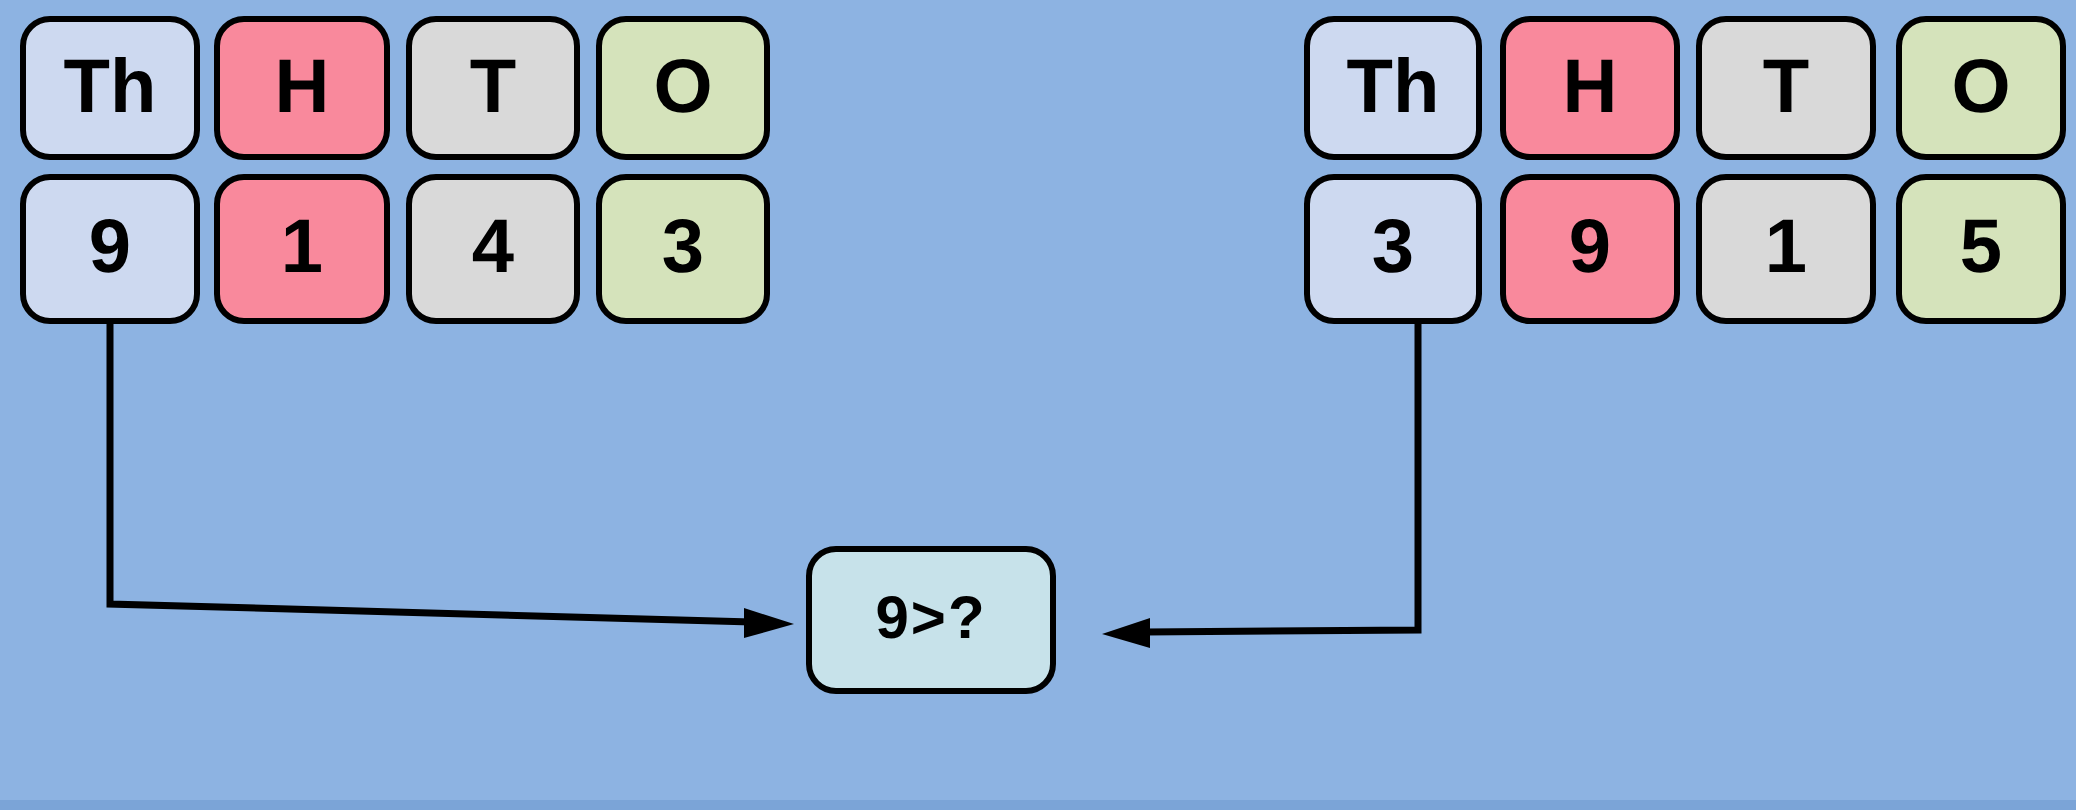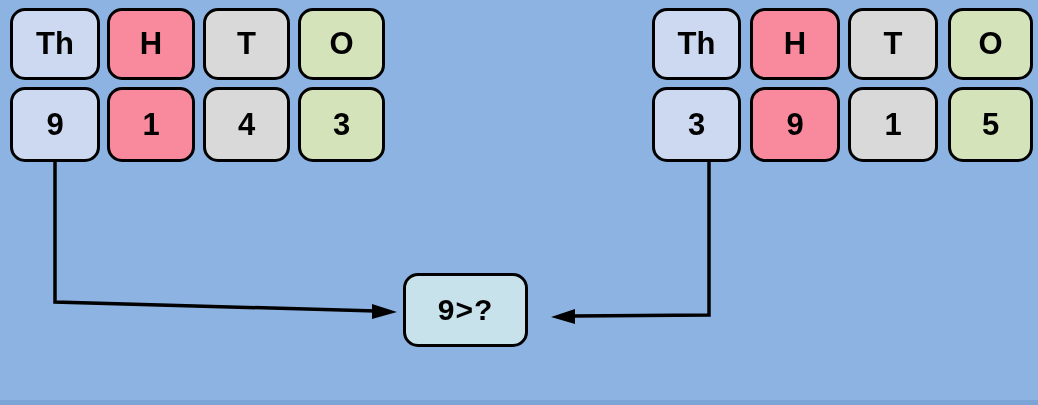--- a/index.html
+++ b/index.html
@@ -13,21 +13,21 @@
   }
   .cell {
     position: absolute;
     box-sizing: border-box;
     border: 3px solid #000;
     border-radius: 15px;
     display: flex;
     align-items: center;
     justify-content: center;
     font-weight: 700;
-    font-size: 31px;
+    font-size: 38px;
     color: #000;
   }
   .compare {
     font-size: 30px;
     letter-spacing: 1px;
   }
   svg.arrows {
     position: absolute;
     left: 0; top: 0;
     width: 1038px; height: 405px;

